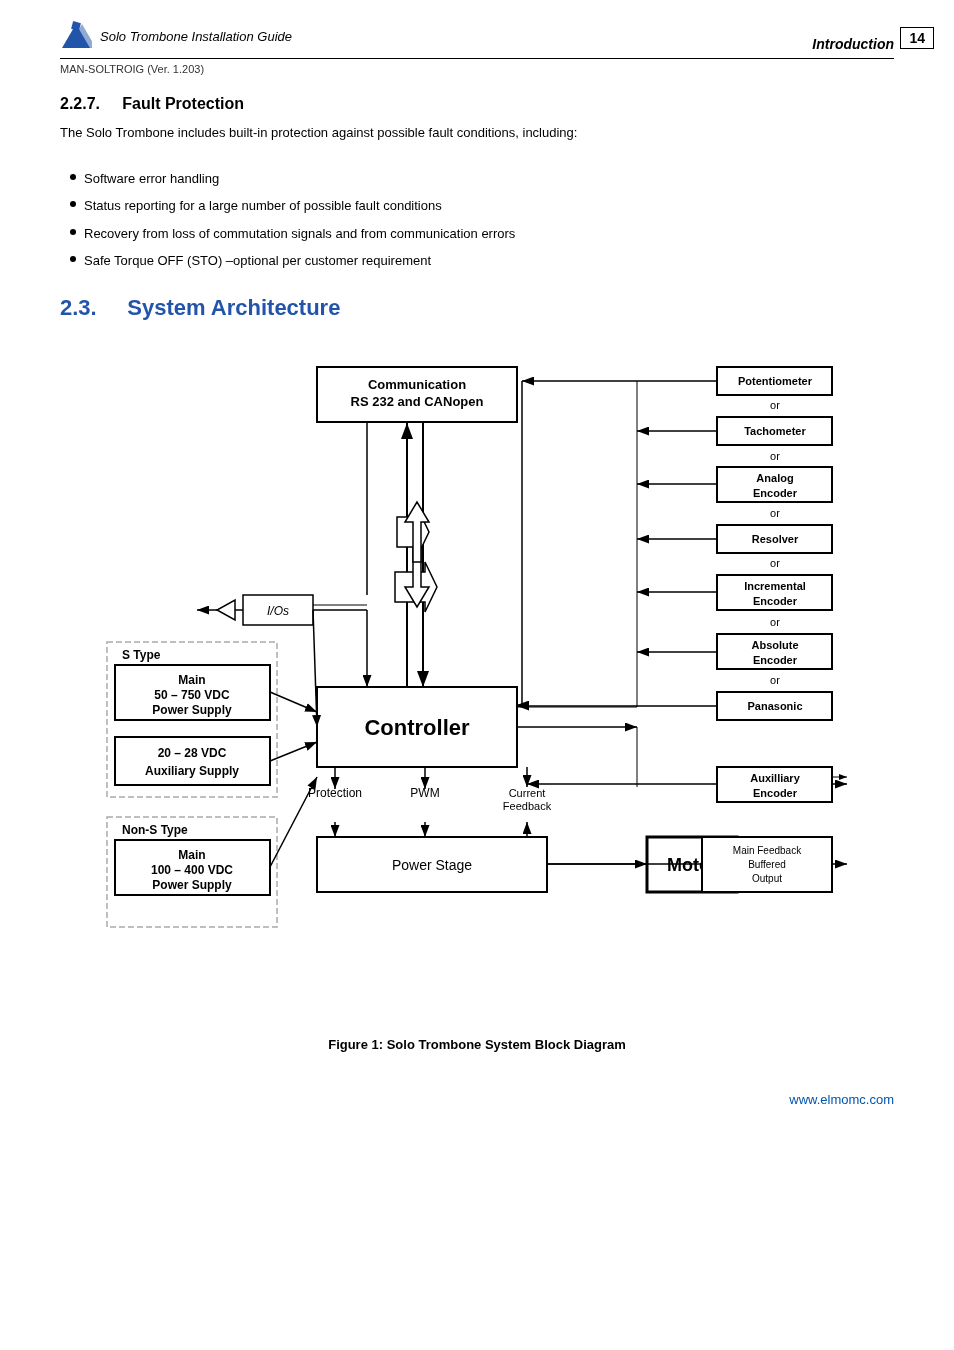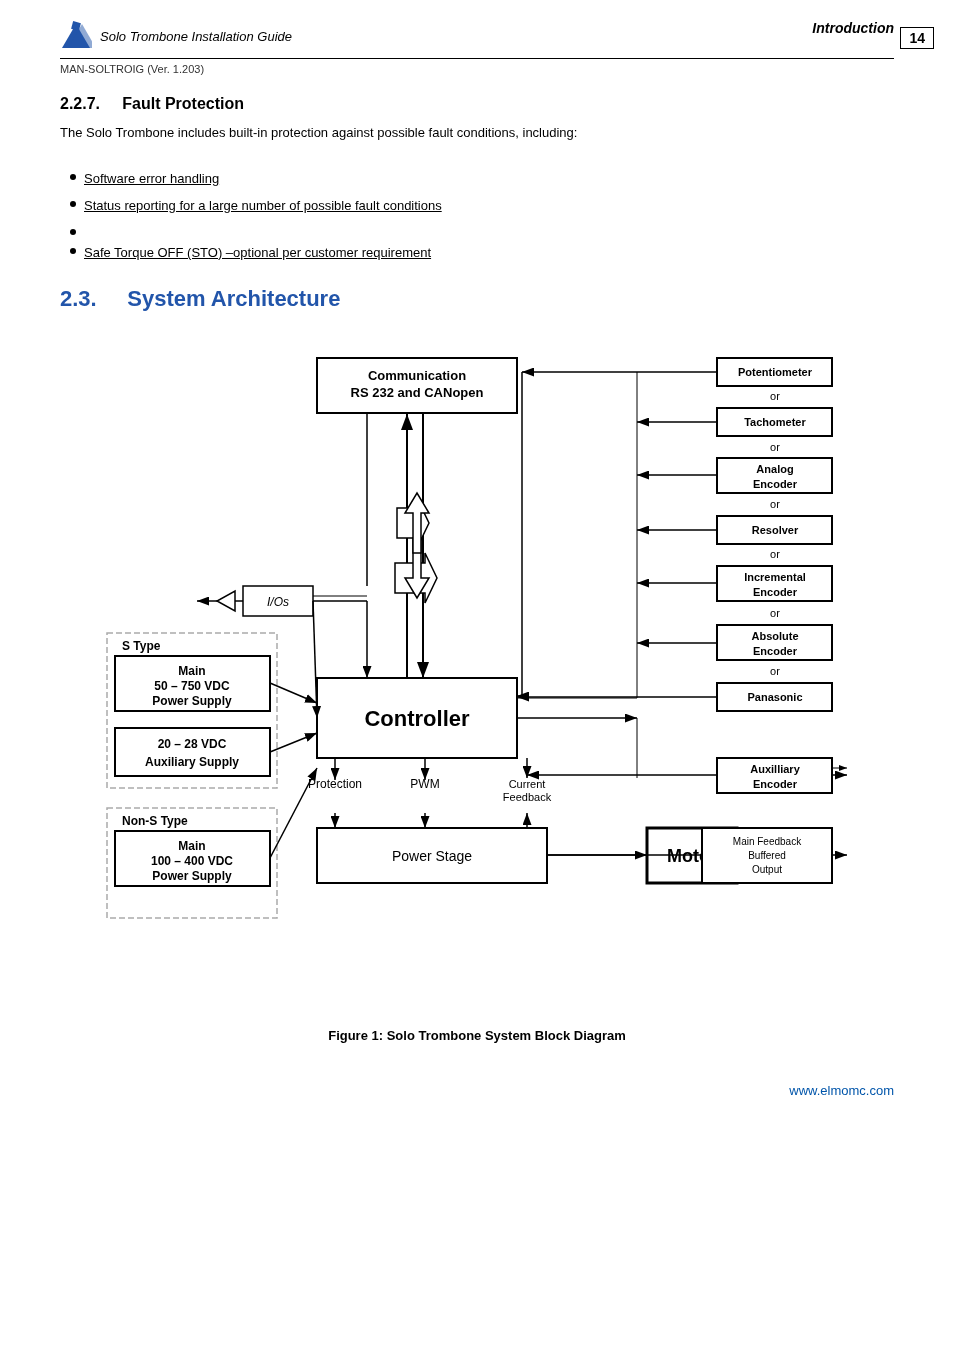--- a/index.html
+++ b/index.html
@@ -14,21 +14,21 @@
     }
     .page {
       width: 954px;
       min-height: 1350px;
       padding: 20px 60px 40px 60px;
       position: relative;
     }
     
     .header {
       display: flex;
-      align-items: flex-start;
+      align-items: flex-end;
       justify-content: space-between;
       border-bottom: 1px solid #000;
       padding-bottom: 6px;
       margin-bottom: 4px;
     }
     .header-left {
       display: flex;
       align-items: center;
       gap: 8px;
     }
@@ -76,21 +76,20 @@
     }
     .body-text {
       font-size: 13px;
       line-height: 1.5;
       margin-bottom: 26px;
     }
     .bullet-list {
       list-style: none;
       padding-left: 10px;
       margin-bottom: 10px;
-      text-decoration: underline;
     }
     .bullet-list li {
       display: flex;
       align-items: flex-start;
       gap: 8px;
       margin-bottom: 8px;
       font-size: 13px;
       line-height: 1.5;
     }
     .bullet-dot {
@@ -150,20 +149,21 @@
     <li>
         <span class="bullet-dot"></span>
         <span>Software error handling</span>
       </li>
     <li>
         <span class="bullet-dot"></span>
         <span>Status reporting for a large number of possible fault conditions</span>
       </li>
     <li>
         <span class="bullet-dot"></span>
+        <span>Recovery from loss of commutation signals and from communication errors</span>
       </li>
     <li>
         <span class="bullet-dot"></span>
         <span>Safe Torque OFF (STO) –optional per customer requirement</span>
       </li>
   </ul>
 
   <div class="section-h3">2.3.&nbsp;&nbsp;&nbsp;&nbsp; System Architecture</div>
 
   <div style="display:flex; justify-content:center;">

